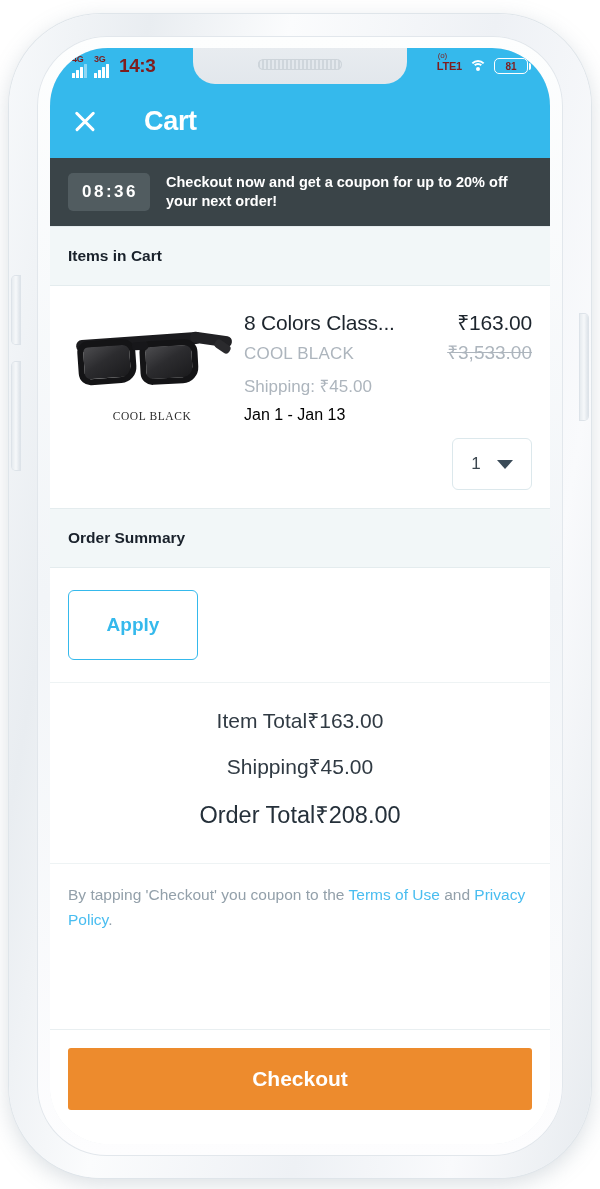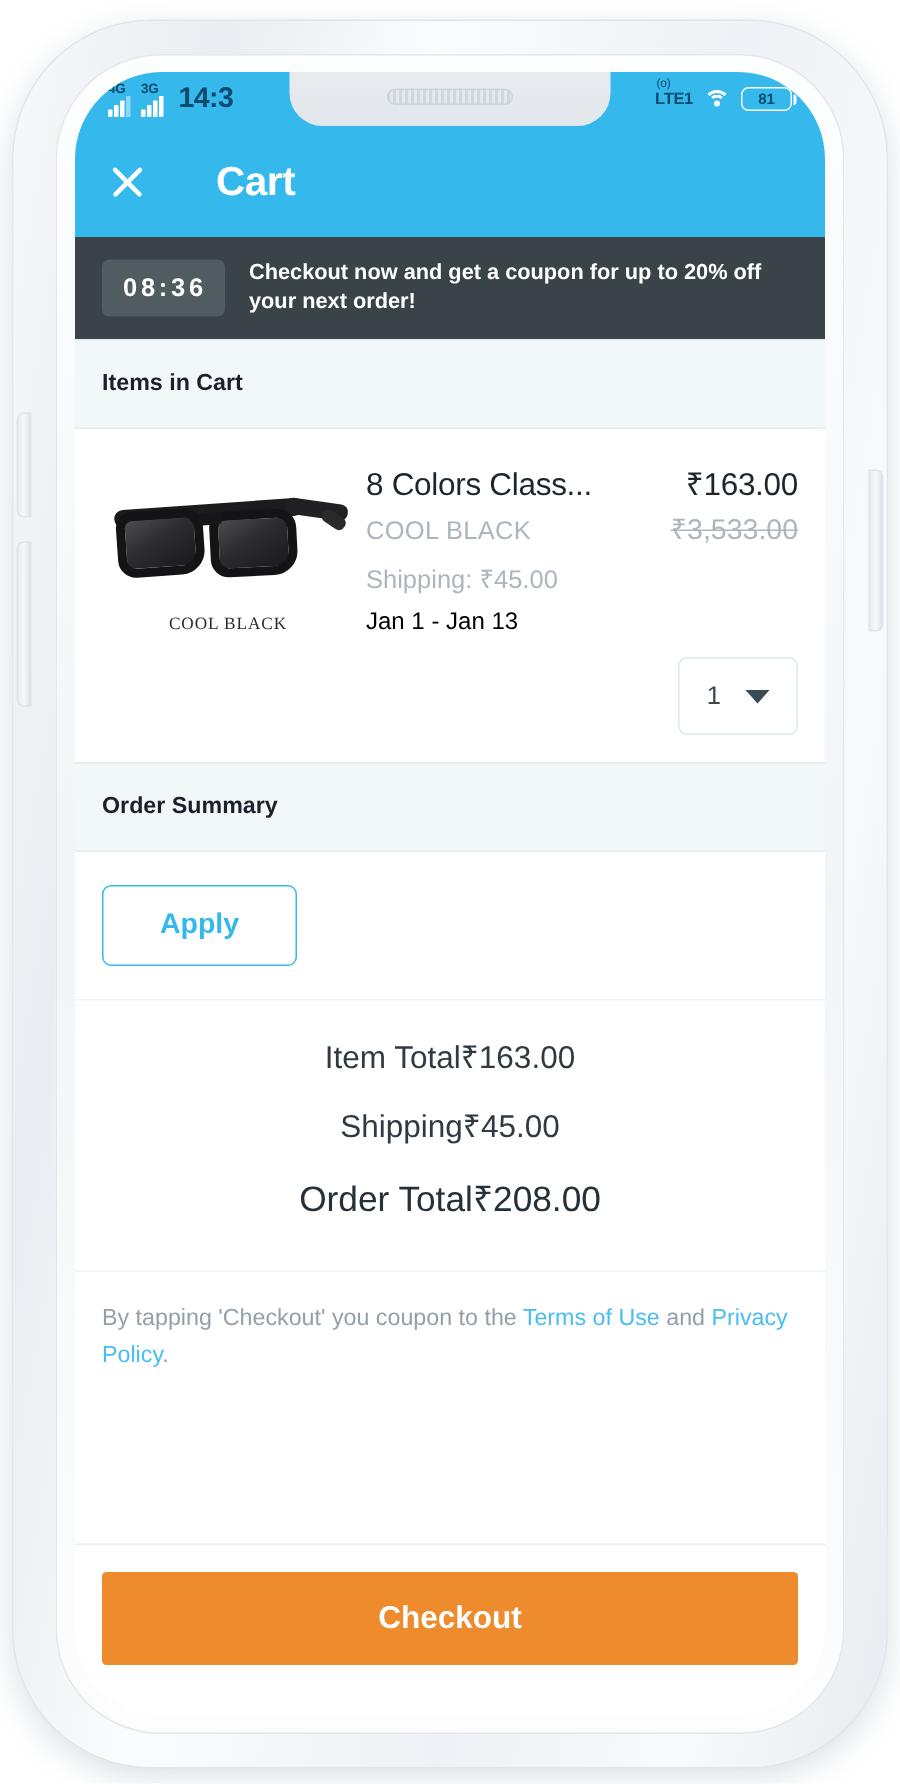--- a/index.html
+++ b/index.html
@@ -64,21 +64,21 @@
   }
   .btn-vol-up   { left: 3px; top: 262px; width: 8px; height: 68px; border-radius: 4px 0 0 4px; }
   .btn-vol-down { left: 3px; top: 348px; width: 8px; height: 108px; border-radius: 4px 0 0 4px; }
   .btn-power    { right: 3px; top: 300px; width: 8px; height: 106px; border-radius: 0 4px 4px 0; }
 
   
   .statusbar {
     position: absolute; left: 0; top: 0;
     width: 100%; height: 36px;
     background: #35b9ec;
-    color: #0c4a6e;
+    color: #7f1d1d;
     display: flex; align-items: center; justify-content: space-between;
     padding: 0 22px;
     z-index: 30;
   }
   .status-left, .status-right { display: flex; align-items: center; gap: 7px; }
   .sig-group { display: flex; align-items: flex-end; gap: 1px; position: relative; padding-top: 9px; }
   .sig-label { position: absolute; top: -1px; left: 0; font-size: 9px; font-weight: bold; letter-spacing: -.2px; }
   .bar { width: 3px; background: #fff; border-radius: .5px; }
   .bar.b1 { height: 5px; }
   .bar.b2 { height: 8px; }
@@ -224,21 +224,21 @@
   .promo-row { display: flex; gap: 12px; padding: 22px 18px; background: #fff; align-items: stretch; }
   .promo-input {
     flex: 1; height: 54px;
     border: 1.5px solid #e8eff1; border-radius: 6px;
     padding: 0 16px; font-size: 17px; color: #2d3943;
     font-family: "Liberation Sans", sans-serif;
     background: #fff; outline: none;
   }
   .promo-input::placeholder { color: #c3ccd3; }
   .apply-btn {
-    width: 130px; height: 54px;
+    width: 130px; height: 70px;
     border: 1.5px solid #35b9ec; border-radius: 6px;
     background: #fff; color: #35b9ec;
     font-size: 19px; font-weight: bold;
     cursor: pointer;
     font-family: "Liberation Sans", sans-serif;
   }
 
   
   .totals { padding: 14px 18px 24px; border-top: 1px solid #eef3f4; }
   .t-row { display: flex; justify-content: center; align-items: baseline; padding: 9px 0; }

